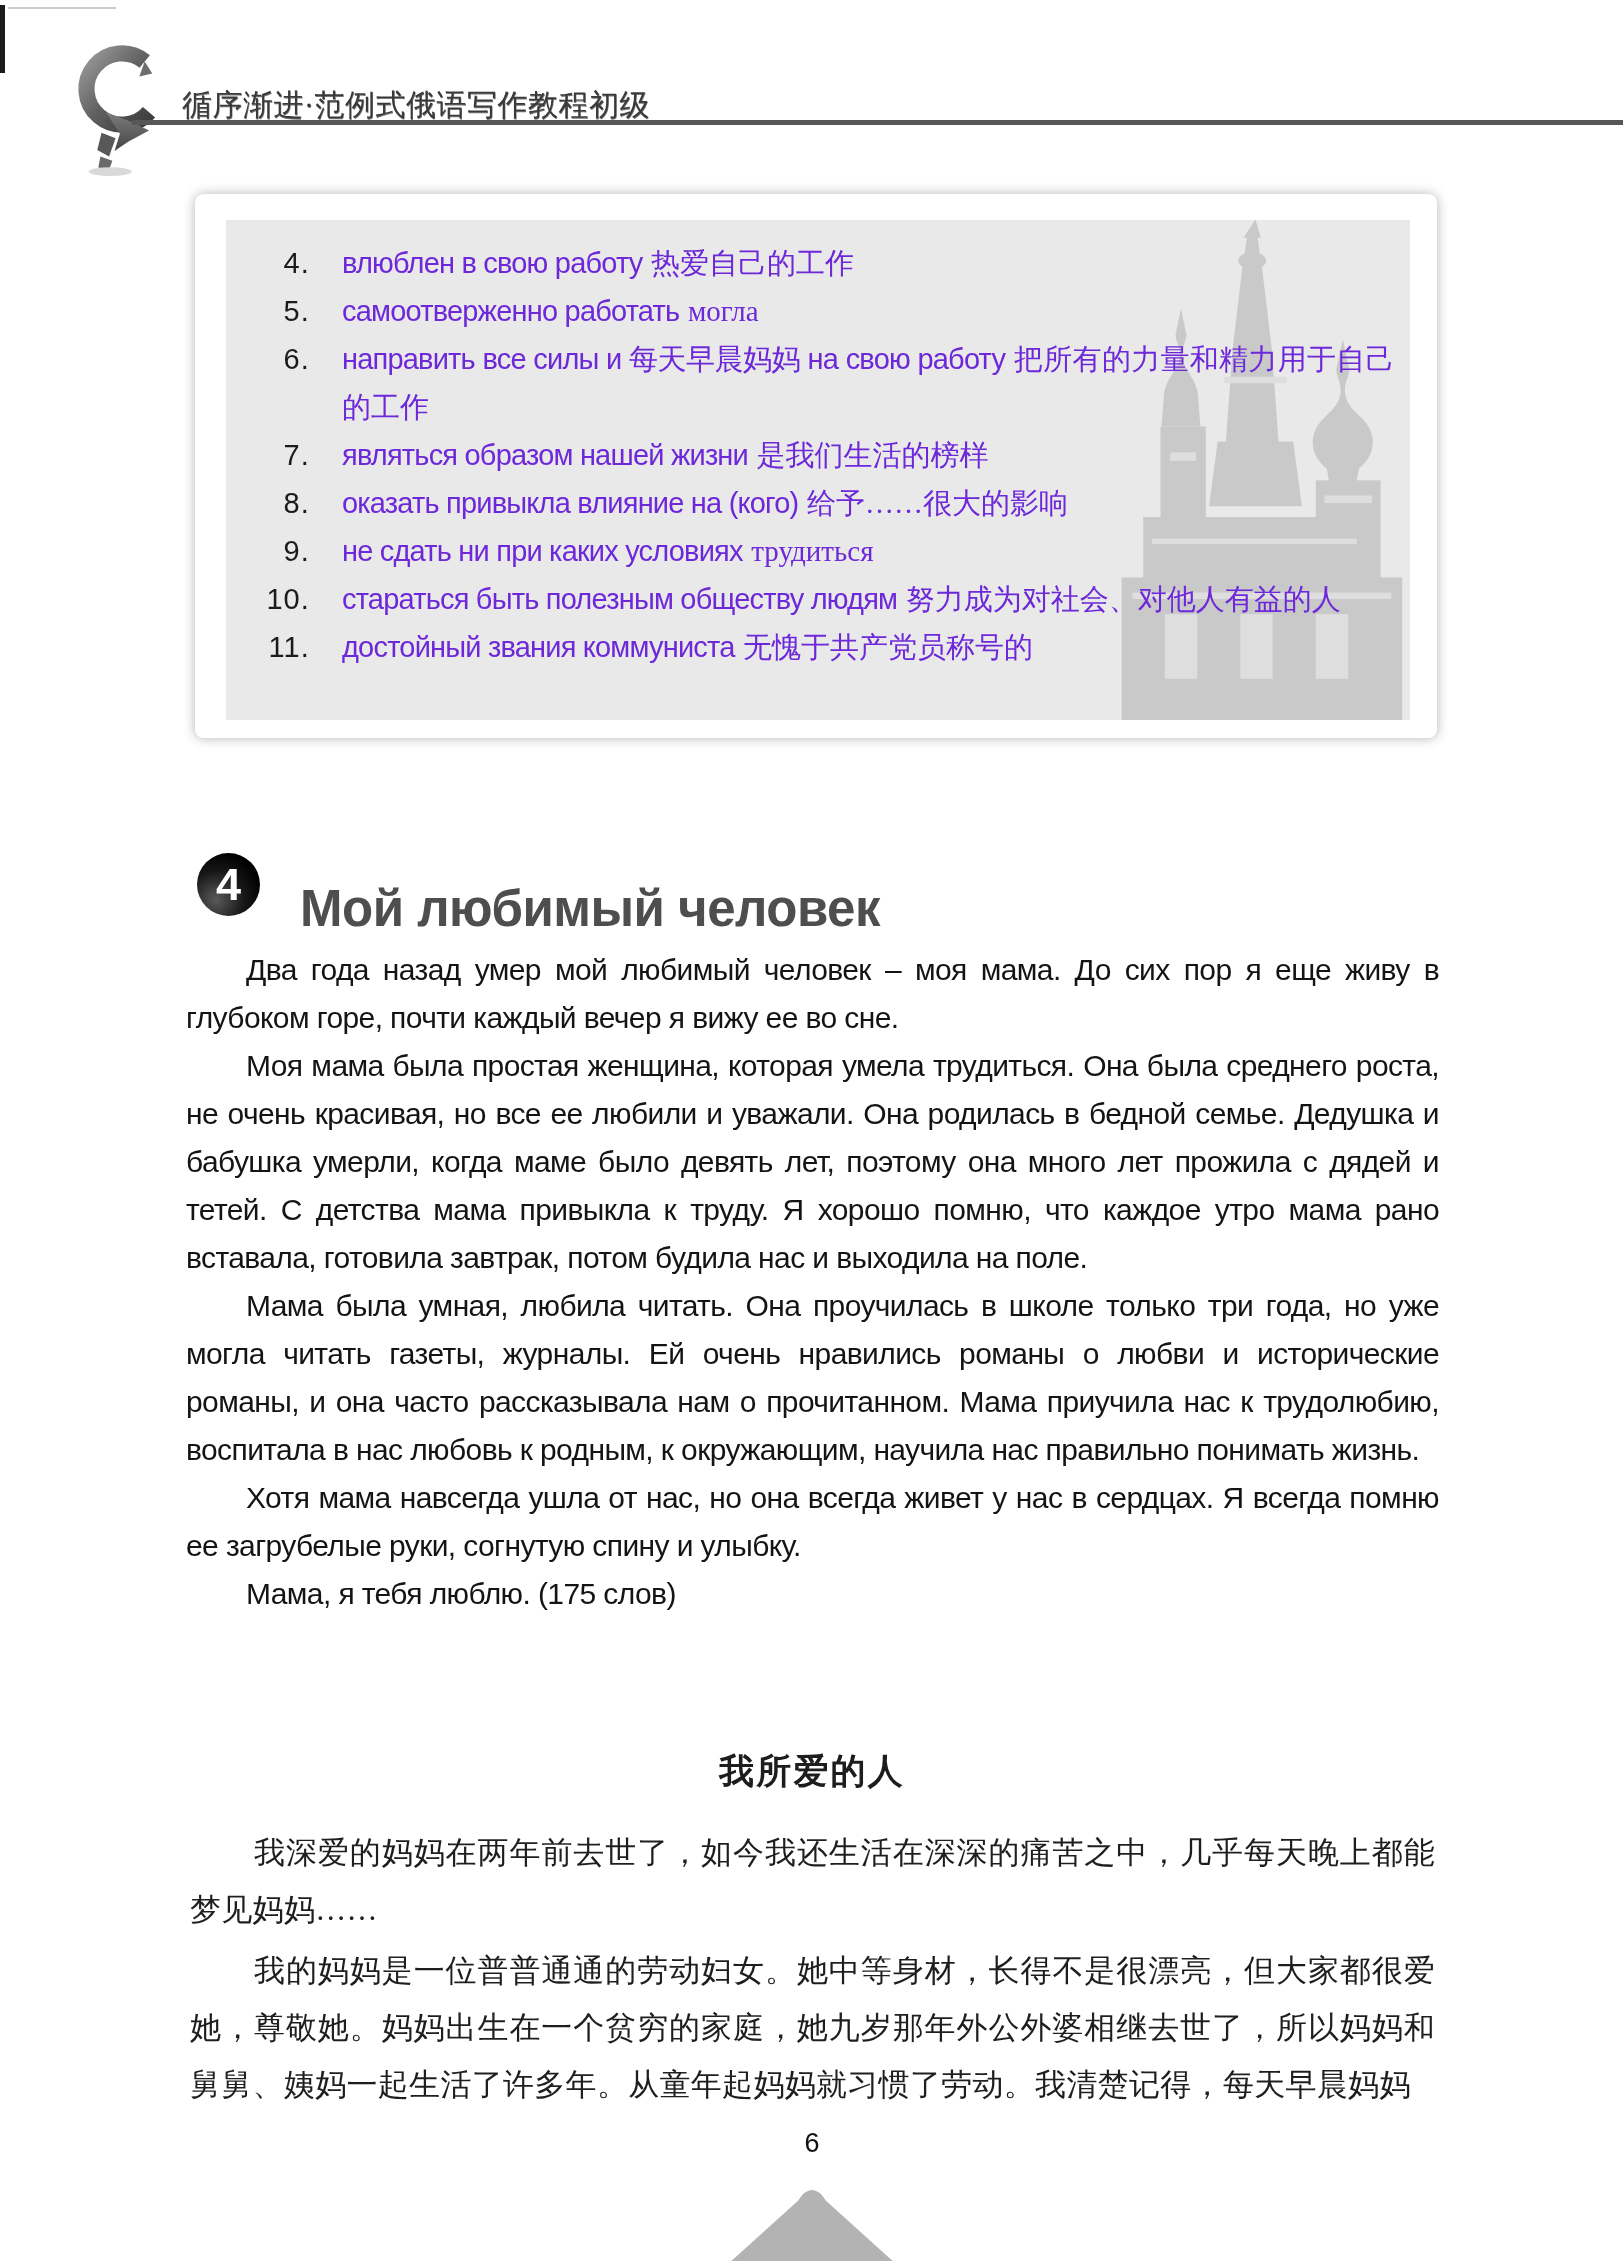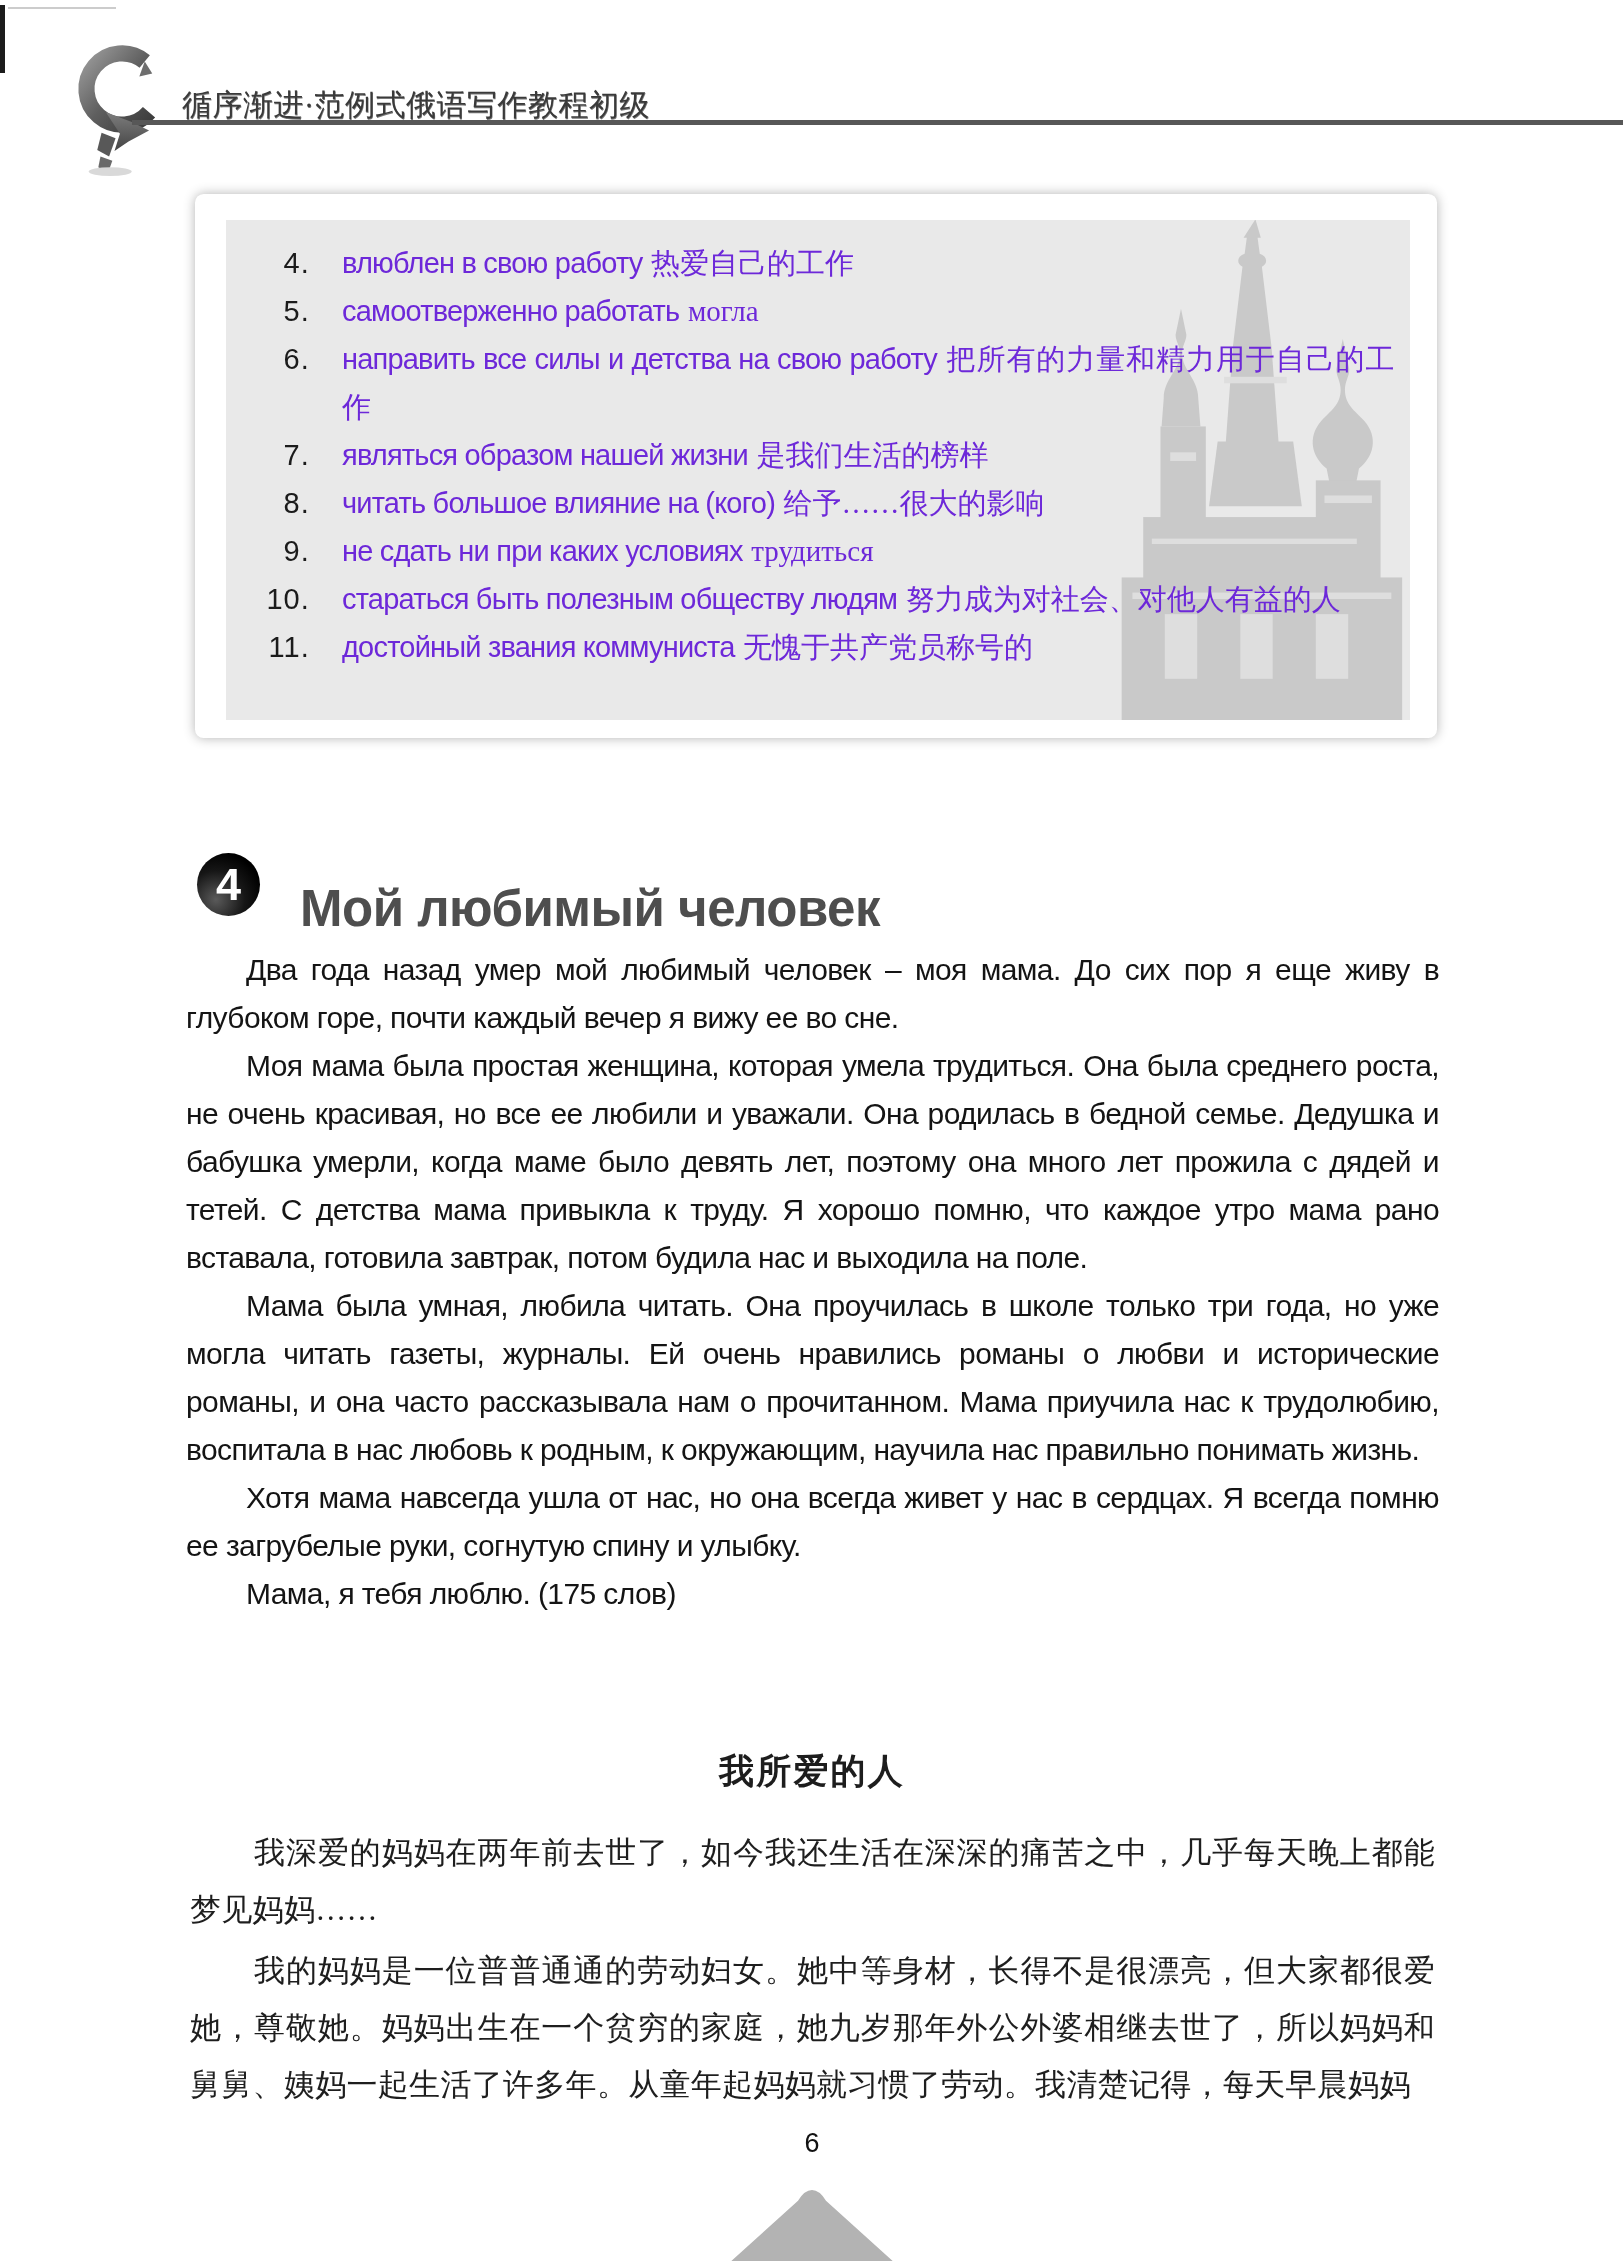--- a/index.html
+++ b/index.html
@@ -157,31 +157,31 @@
           <div class="vocab-text"><span class="ru">влюблен в свою работу</span><span class="zh">热爱自己的工作</span></div>
         </div>
 
         <div class="vocab-item">
           <div class="vocab-num">5.</div>
           <div class="vocab-text"><span class="ru">самоотверженно работать</span><span class="zh">могла</span></div>
         </div>
 
         <div class="vocab-item">
           <div class="vocab-num">6.</div>
-          <div class="vocab-text"><span class="ru">направить все силы и детства на свою работу</span><span class="zh">把所有的力量和精力用于自己的工作</span></div>
+          <div class="vocab-text"><span class="ru">направить все силы и 每天早晨妈妈 на свою работу</span><span class="zh">把所有的力量和精力用于自己的工作</span></div>
         </div>
 
         <div class="vocab-item">
           <div class="vocab-num">7.</div>
           <div class="vocab-text"><span class="ru">являться образом нашей жизни</span><span class="zh">是我们生活的榜样</span></div>
         </div>
 
         <div class="vocab-item">
           <div class="vocab-num">8.</div>
-          <div class="vocab-text"><span class="ru">читать большое влияние на (кого)</span><span class="zh">给予……很大的影响</span></div>
+          <div class="vocab-text"><span class="ru">оказать привыкла влияние на (кого)</span><span class="zh">给予……很大的影响</span></div>
         </div>
 
         <div class="vocab-item">
           <div class="vocab-num">9.</div>
           <div class="vocab-text"><span class="ru">не сдать ни при каких условиях</span><span class="zh">трудиться</span></div>
         </div>
 
         <div class="vocab-item">
           <div class="vocab-num">10.</div>
           <div class="vocab-text"><span class="ru">стараться быть полезным обществу людям</span><span class="zh">努力成为对社会、对他人有益的人</span></div>

